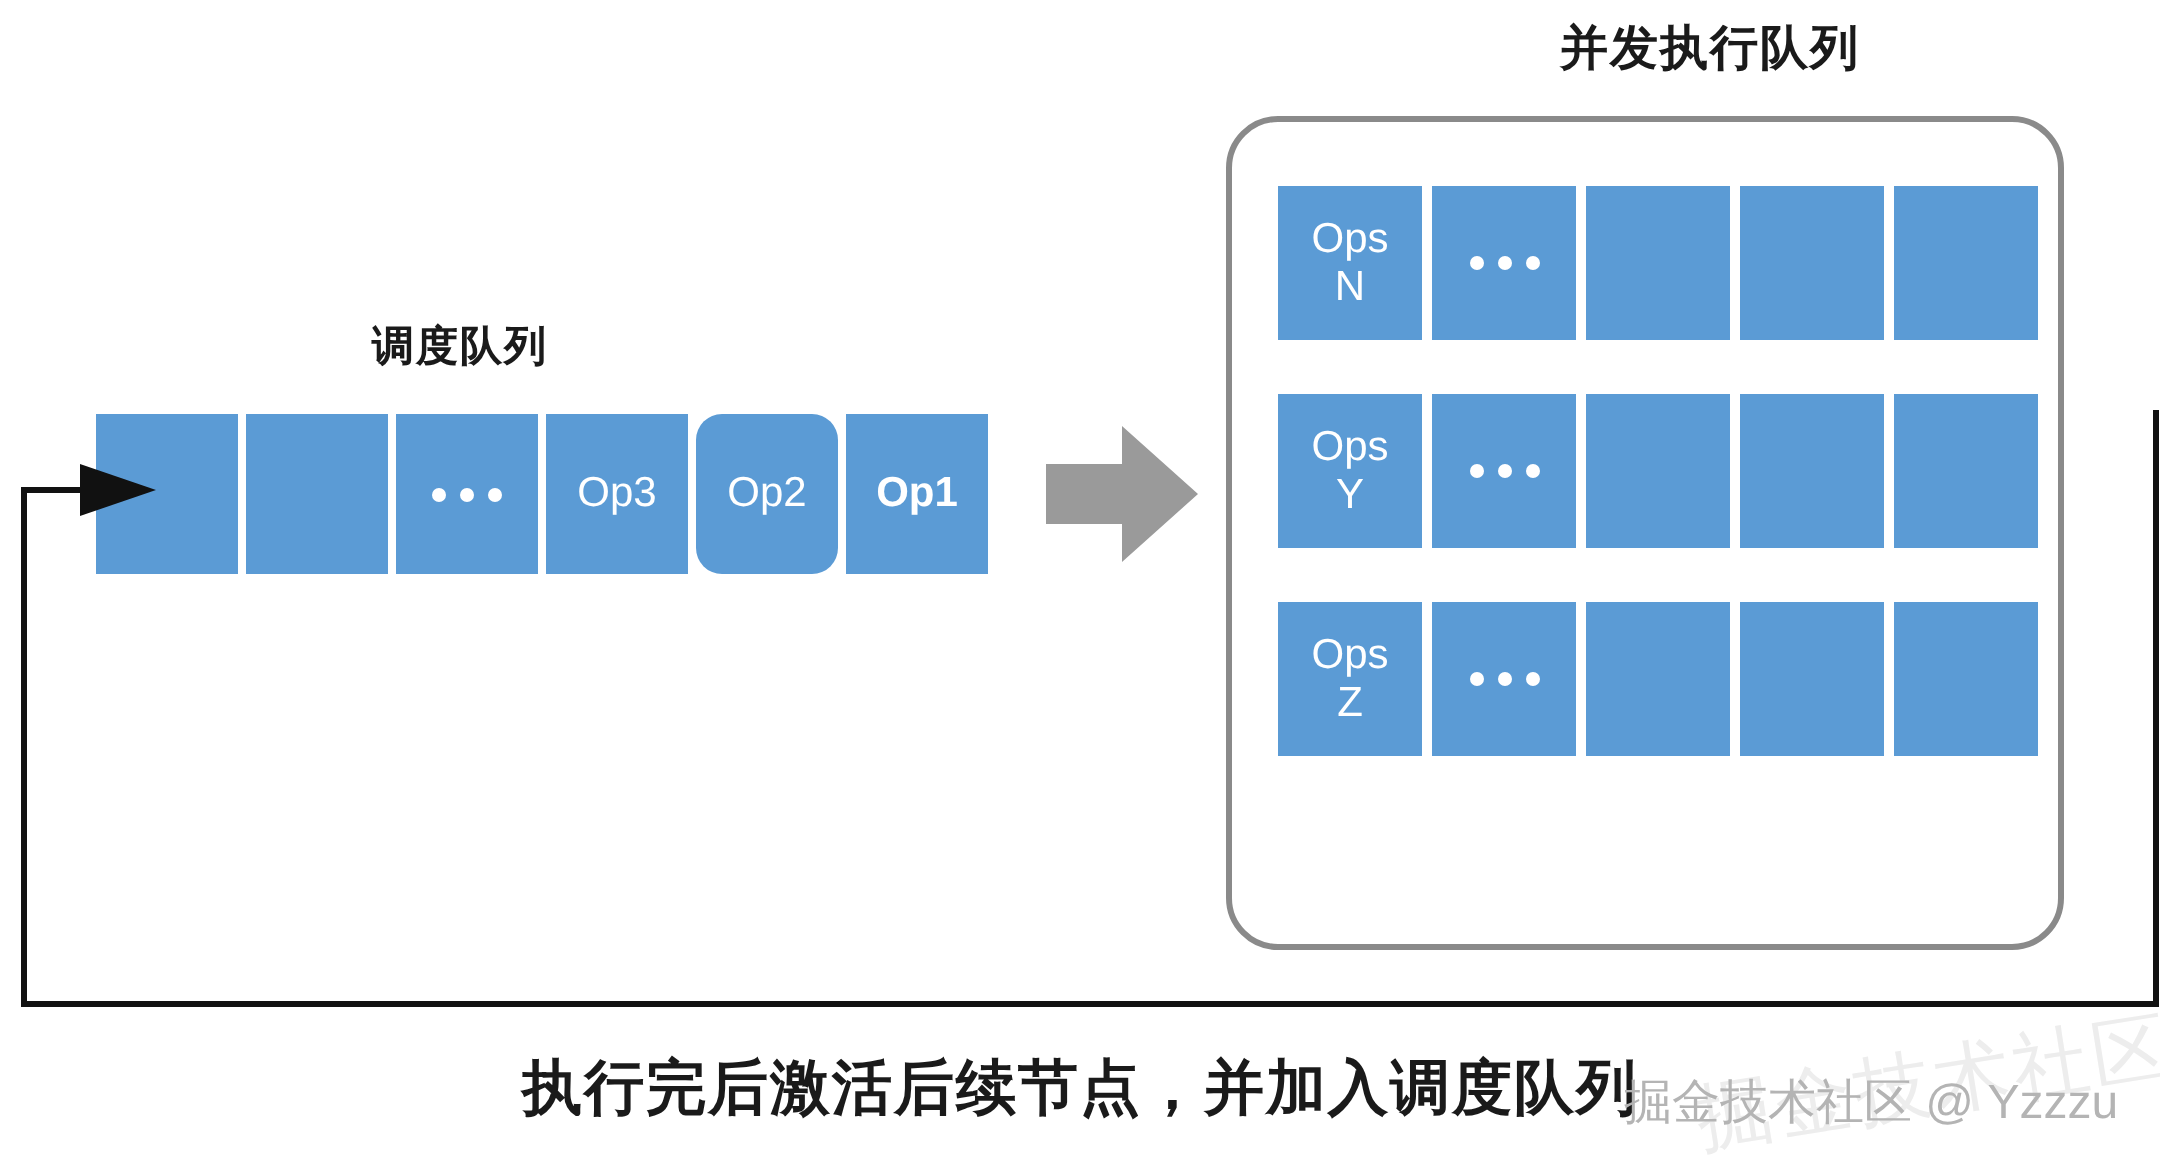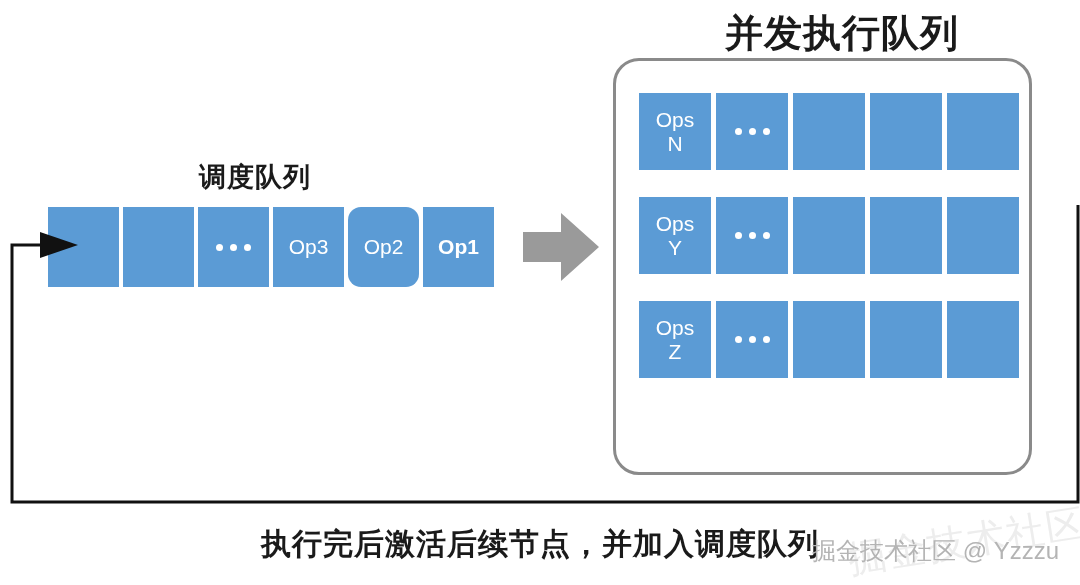--- a/index.html
+++ b/index.html
@@ -20,29 +20,29 @@
 
   
   .heading {
     position: absolute;
     font-weight: 700;
     color: #1a1a1a;
     white-space: nowrap;
     letter-spacing: 1px;
   }
   #concurrent-title {
-    left: 725px;
+    left: 780px;
     top: 8px;
-    font-size: 38px;
+    font-size: 24px;
     font-family: Liberation Mono, monospace;
   }
   #schedule-title {
-    left: 199px;
+    left: 186px;
     top: 159px;
-    font-size: 27px;
+    font-size: 21px;
     text-align: right;
   }
 
   
   .op-box {
     position: absolute;
     background: #5B9BD5;
     display: flex;
     align-items: center;
     justify-content: center;

